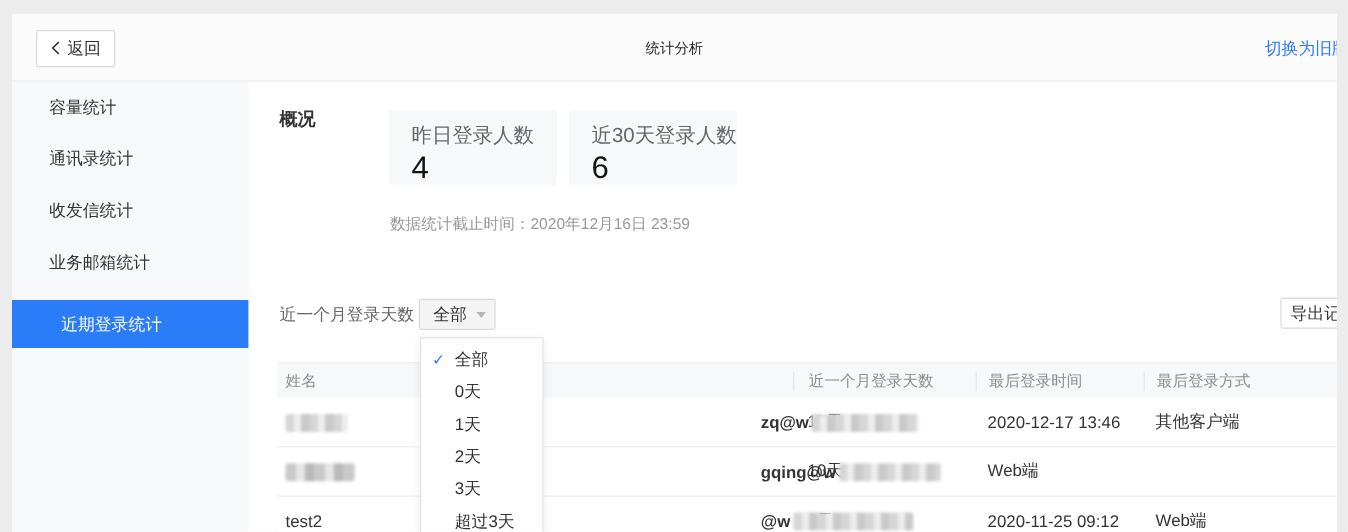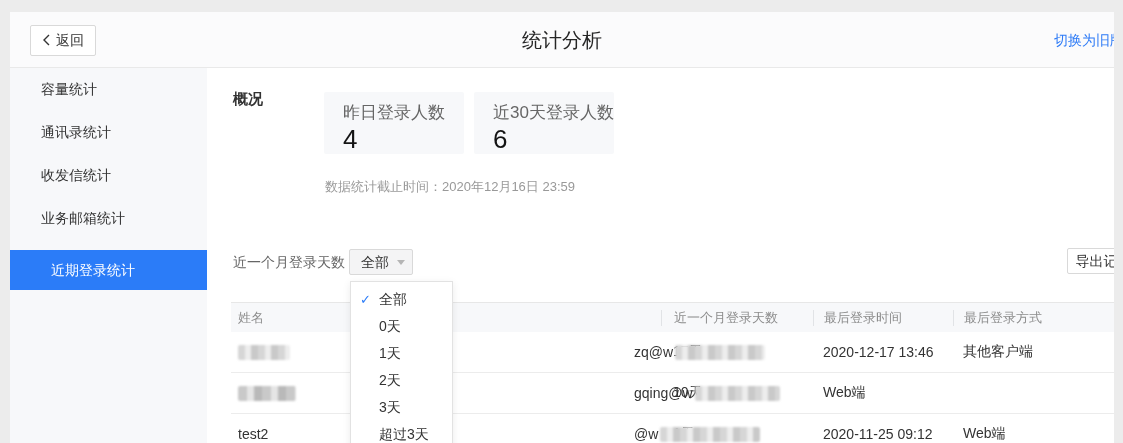--- a/index.html
+++ b/index.html
@@ -3,21 +3,21 @@
 <meta charset="utf-8">
 <style>
   html,body{margin:0;padding:0;width:1123px;height:443px;overflow:hidden;
     background:#ececec;font-family:"Liberation Sans","DejaVu Sans",sans-serif;}
   .panel{position:absolute;left:10px;top:12px;width:1104px;height:431px;background:#fff;overflow:hidden;}
 
   
   .topbar{position:absolute;left:0;top:0;width:100%;height:56px;background:#fbfbfc;border-bottom:1px solid #e9e9e9;box-sizing:border-box;}
   .back-btn{position:absolute;left:20px;top:13px;width:66px;height:31px;background:#fff;border:1px solid #d9d9d9;border-radius:2px;
     box-sizing:border-box;display:flex;align-items:center;justify-content:center;gap:6px;font-size:14px;color:#333;cursor:pointer;}
-  .page-title{position:absolute;left:50%;top:0;transform:translateX(-50%);line-height:56px;font-size:20px;color:#262626;}
+  .page-title{position:absolute;left:50%;top:0;transform:translateX(-50%);line-height:56px;font-size:12px;color:#262626;}
   .switch-link{position:absolute;left:1044px;top:0;line-height:56px;font-size:14px;color:#2e7bf6;white-space:nowrap;cursor:pointer;}
 
   
   .sidebar{position:absolute;left:0;top:56px;width:197px;height:375px;background:#f7f8fa;}
   .side-item{height:43px;line-height:43px;padding-left:31px;font-size:14px;color:#333;cursor:pointer;}
   .side-item.active{height:40px;line-height:40px;margin-top:10px;background:#2b7cf8;color:#fff;padding-left:41px;}
 
   
   .sec-label{position:absolute;left:223px;top:78px;font-size:15px;font-weight:bold;color:#333;}
   .cards{position:absolute;left:314px;top:80px;display:flex;gap:10px;}
@@ -33,21 +33,21 @@
   .dd-trigger .sel{position:absolute;left:11px;top:0;line-height:24px;font-size:14px;color:#333;}
   .caret{position:absolute;right:7px;top:10px;width:0;height:0;border-left:4px solid transparent;border-right:4px solid transparent;border-top:5px solid #b5b5b5;}
   .export-btn{position:absolute;left:1021px;top:236px;width:73px;height:26px;box-sizing:border-box;background:#fff;border:1px solid #d9d9d9;
     border-radius:2px;text-align:center;line-height:24px;font-size:14px;color:#333;cursor:pointer;margin-left:36px;}
 
   
   .table{position:absolute;left:221px;top:290px;width:883px;border-top:1px solid #e7e7e7;}
   .thead{display:flex;height:29px;background:#f7f8fa;align-items:center;}
   .trow{display:flex;height:40px;border-bottom:1px solid #ececec;align-items:center;background:#fff;}
   .c-name{width:180px;box-sizing:border-box;padding-left:7px;}
-  .c-acct{width:250px;box-sizing:border-box;padding-left:223px;white-space:nowrap;overflow:visible;}
+  .c-acct{width:250px;box-sizing:border-box;padding-left:223px;white-space:nowrap;overflow:visible;font-weight:bold;}
   .c-days{width:152px;box-sizing:border-box;padding-left:12px;}
   .c-time{width:140px;box-sizing:border-box;padding-left:10px;}
   .c-meth{width:161px;box-sizing:border-box;padding-left:10px;}
   .thead>div{font-size:13px;color:#8c8c8c;height:16px;line-height:16px;}
   .thead .c-days,.thead .c-time,.thead .c-meth{border-left:1px solid #e1e3e6;}
   .trow>div{font-size:14px;color:#333;}
 
   .chip{display:inline-block;height:15px;vertical-align:middle;border-radius:2px;
     background:repeating-linear-gradient(90deg,#d6d6d6 0 7px,#ededed 7px 13px,#c9c9c9 13px 20px);filter:blur(1.3px);}
   .chip.nm1{width:52px;}

